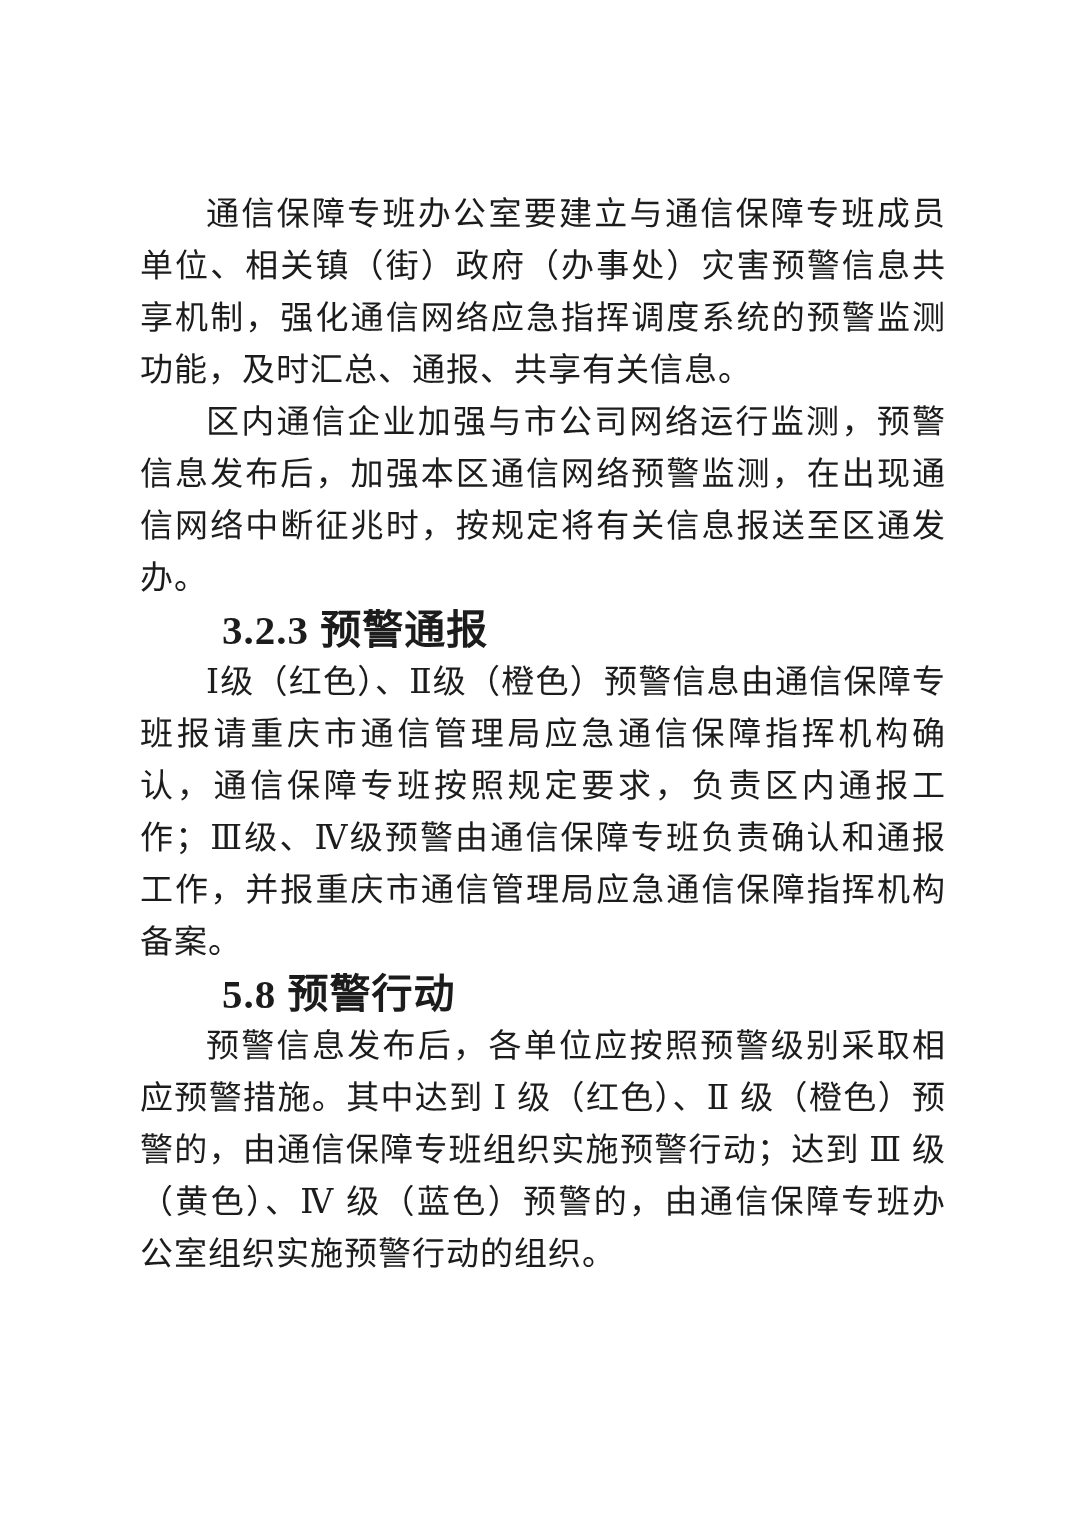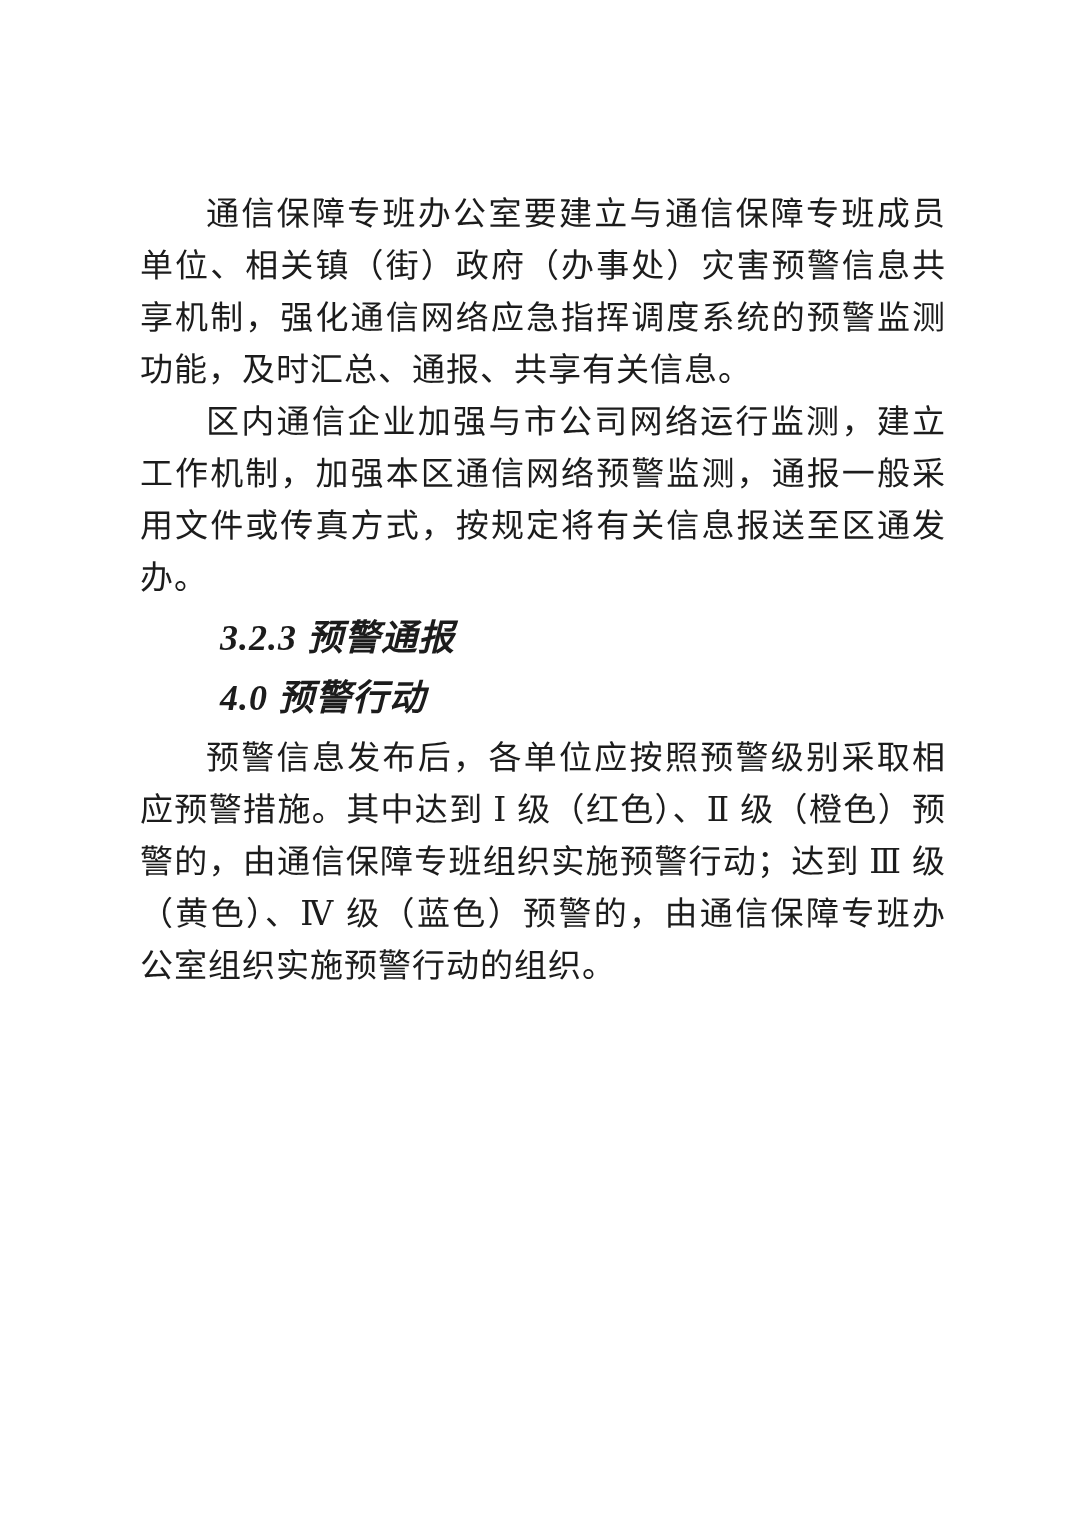--- a/index.html
+++ b/index.html
@@ -26,43 +26,43 @@
     margin: 0;
     font-size: 33px;
     line-height: 52px;
     text-align: justify;
     text-align-last: left;
     text-indent: 2em;
     letter-spacing: 1px;
     word-break: break-all;
   }
   .heading {
-    margin: 8px;
-    font-size: 36px;
+    margin: 0;
+    font-size: 41px;
     line-height: 52px;
     text-indent: 2em;
     font-weight: bold;
     letter-spacing: 1px;
-    font-style: italic;
   }
   .page-number {
     position: absolute;
     top: 1392px;
     right: 139px;
     font-size: 27px;
     line-height: 32px;
     color: #3a3a3a;
     letter-spacing: 3px;
   }
 </style>
 </head>
 <body>
 
 <div class="page">
   <div class="content">
     <p class="para">通信保障专班办公室要建立与通信保障专班成员单位、相关镇（街）政府（办事处）灾害预警信息共享机制，强化通信网络应急指挥调度系统的预警监测功能，及时汇总、通报、共享有关信息。</p>
-    <p class="para">区内通信企业加强与市公司网络运行监测，建立工作机制，加强本区通信网络预警监测，通报一般采用文件或传真方式，按规定将有关信息报送至区通发办。</p>
+    <p class="para">区内通信企业加强与市公司网络运行监测，预警信息发布后，加强本区通信网络预警监测，在出现通信网络中断征兆时，按规定将有关信息报送至区通发办。</p>
     <h3 class="heading">3.2.3 预警通报</h3>
-    <h3 class="heading">4.0 预警行动</h3>
+    <p class="para">Ⅰ级（红色）、Ⅱ级（橙色）预警信息由通信保障专班报请重庆市通信管理局应急通信保障指挥机构确认，通信保障专班按照规定要求，负责区内通报工作；Ⅲ级、Ⅳ级预警由通信保障专班负责确认和通报工作，并报重庆市通信管理局应急通信保障指挥机构备案。</p>
+    <h3 class="heading">5.8 预警行动</h3>
     <p class="para">预警信息发布后，各单位应按照预警级别采取相应预警措施。其中达到 Ⅰ 级（红色）、Ⅱ 级（橙色）预警的，由通信保障专班组织实施预警行动；达到 Ⅲ 级（黄色）、Ⅳ 级（蓝色）预警的，由通信保障专班办公室组织实施预警行动的组织。</p>
   </div>
   <div class="page-number">– 9 –</div>
 </div>
 
 </body></html>

